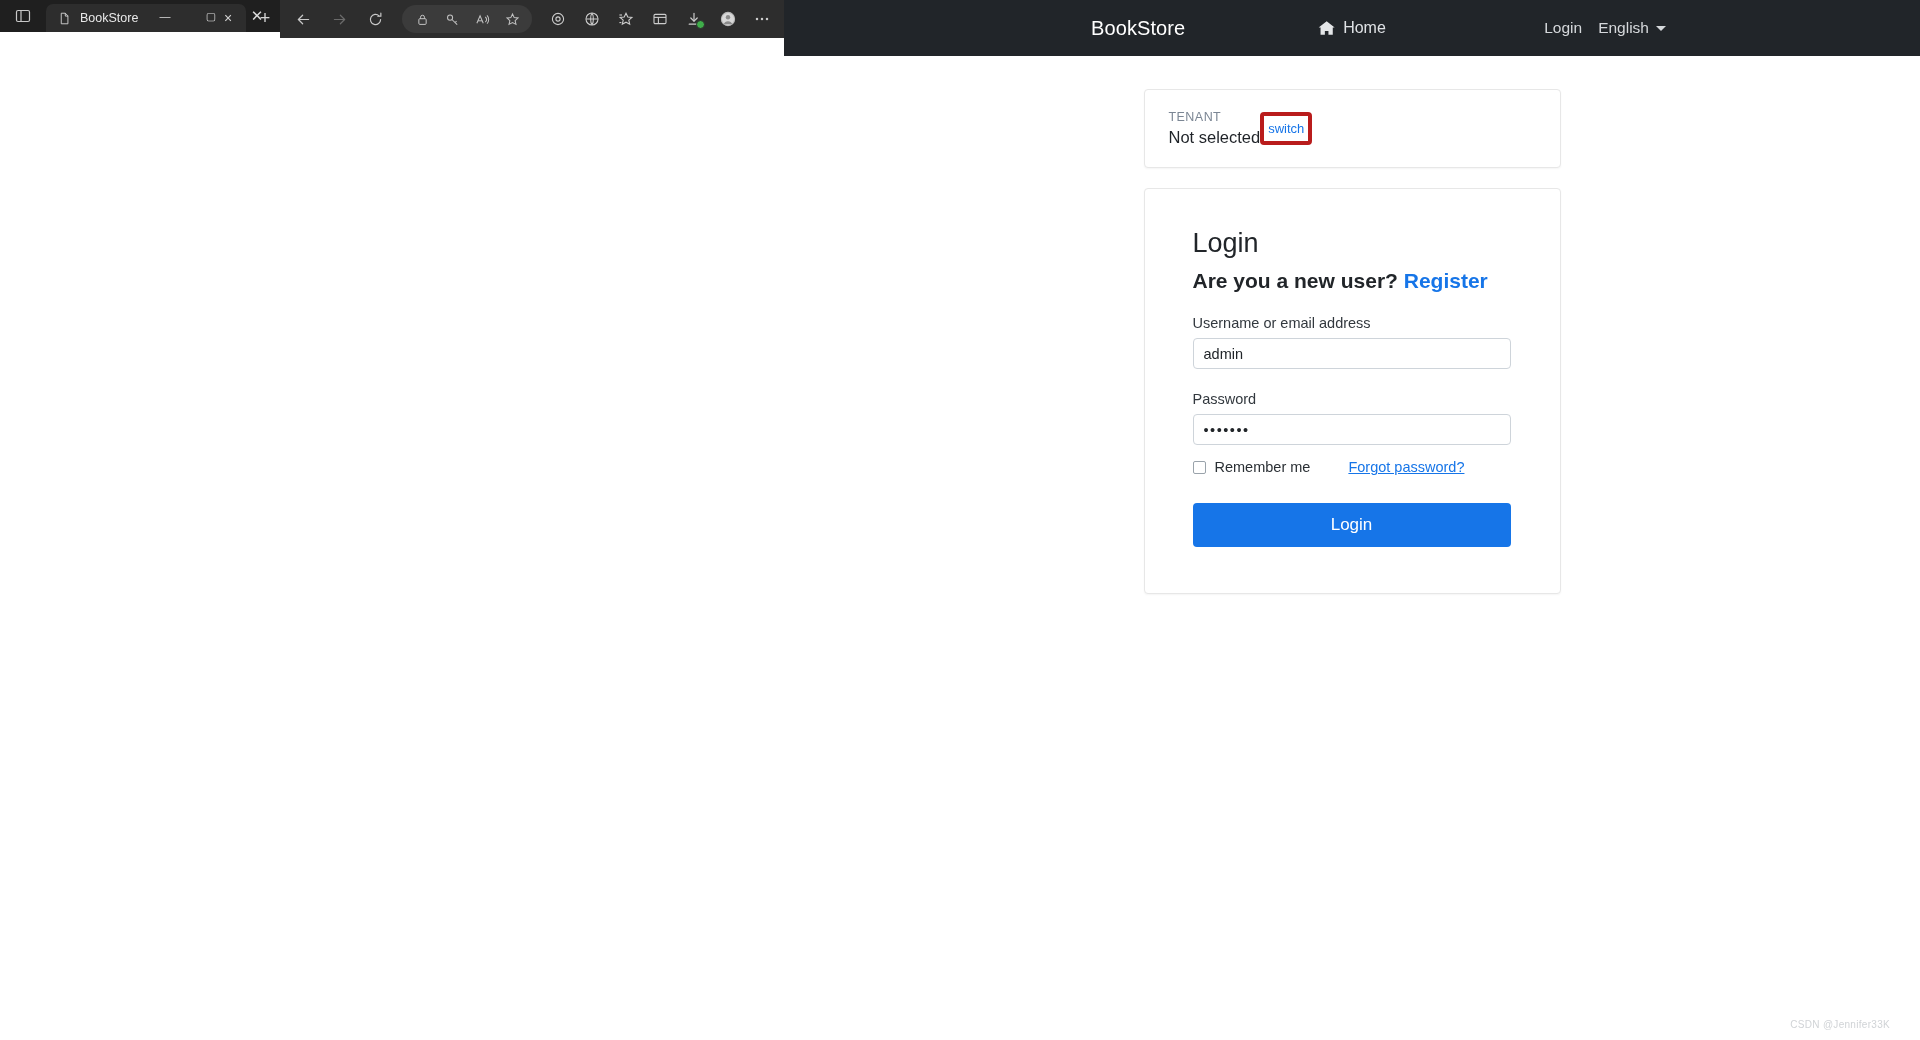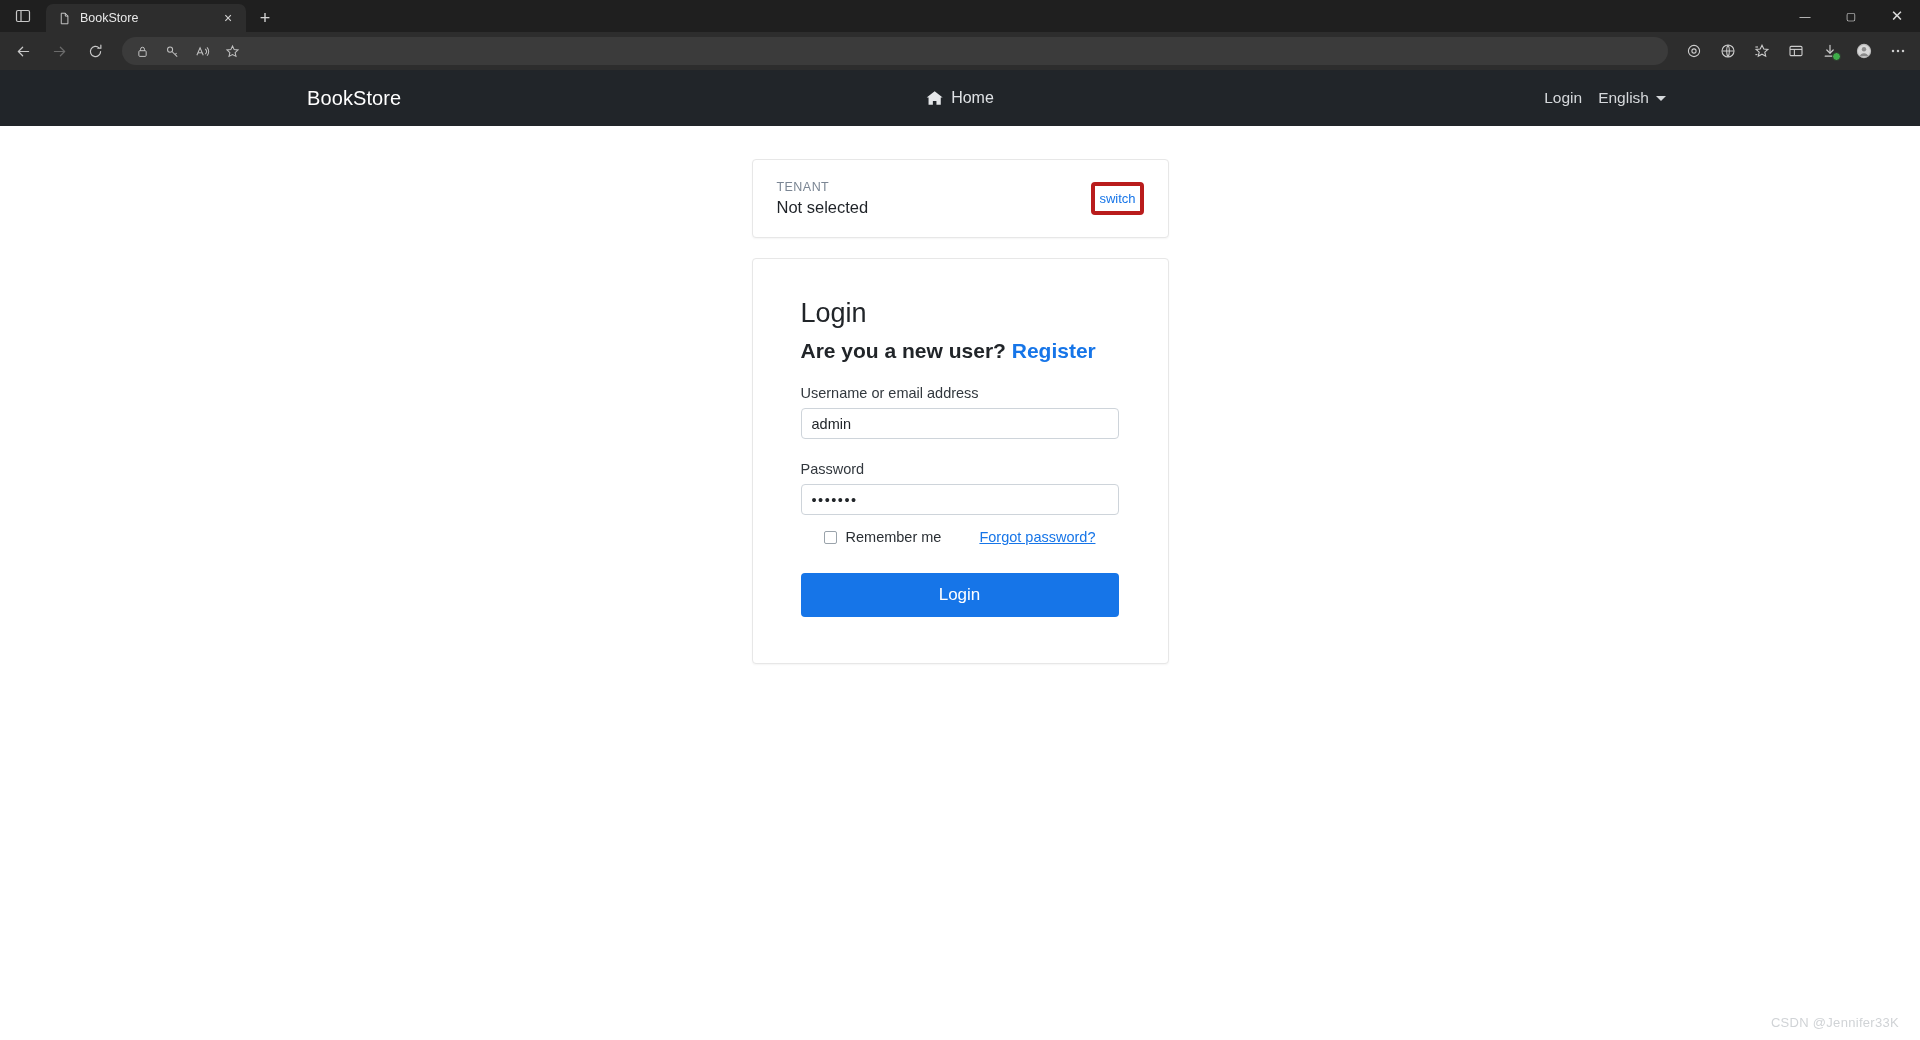--- a/index.html
+++ b/index.html
@@ -4,21 +4,21 @@
 <style>
   * { box-sizing: border-box; margin: 0; padding: 0; }
   html, body {
     width: 1920px; height: 1040px;
     background: #ffffff;
     font-family: "Liberation Sans", sans-serif;
     overflow: hidden;
   }
 
   
-  .browser { width: 1920px; height: 1040px; display: flex; flex-direction: column; }
+  .browser { width: 1920px; height: 1040px; display: flex; flex-direction: row; }
 
   .titlebar {
     height: 32px; background: #1f1f1f;
     display: flex; align-items: flex-end; flex: 0 0 32px;
     position: relative;
   }
   .tab-strip-icon {
     width: 46px; height: 32px;
     display: flex; align-items: center; justify-content: center;
     color: #c8c8c8;
@@ -103,21 +103,21 @@
   }
 
   .content { display: flex; flex-direction: column; align-items: center; padding-top: 33px; }
 
   .card {
     width: 417px; background: #ffffff;
     border: 1px solid #e7e7e7; border-radius: 4px;
     box-shadow: 0 1px 2px rgba(0,0,0,.045);
   }
 
-  .tenant-card { padding: 20px 24px; display: flex; align-items: center; justify-content: space-between; }
+  .tenant-card { padding: 20px 24px; display: flex; align-items: center; }
   .tenant-label { font-size: 12.5px; color: #7b8694; letter-spacing: .45px; margin-bottom: 4px; }
   .tenant-value { font-size: 16.5px; color: #1f2328; }
   .switch-btn {
     border: 4px solid #b91c1c; color: #1675e8; background: #fff;
     border-radius: 4px; padding: 5px 4px; font-size: 13px;
     font-family: "Liberation Sans", sans-serif; cursor: pointer;
   }
 
   .login-card { margin-top: 20px; padding: 38px 48px 46px 48px; }
   .login-title { font-size: 27px; font-weight: 400; color: #212529; line-height: 1.2; }
@@ -130,39 +130,39 @@
     width: 318px; height: 31px;
     border: 1px solid #ced4da; border-radius: 4px;
     padding: 0 10px; font-size: 14.5px; color: #212529;
     font-family: "Liberation Sans", sans-serif; background: #fff;
     outline: none;
   }
   .field-input.pw { letter-spacing: 1.5px; }
 
   .row-remember {
     margin-top: 14px; display: flex; align-items: center;
-    width: 318px; justify-content: center; gap: 0;
+    width: 318px; justify-content: flex-start; gap: 0;
   }
   .check-wrap { display: flex; align-items: center; gap: 9px; }
   .checkbox {
     width: 13px; height: 13px; border: 1px solid #9aa3ab;
     border-radius: 2px; background: #fff; display: inline-block;
   }
   .check-label { font-size: 14.5px; color: #2a2f34; }
   .forgot { margin-left: 38px; font-size: 14.5px; color: #1675e8; text-decoration: underline; }
 
   .login-btn {
     margin-top: 28px; width: 318px; height: 44px;
     background: #1675e8; color: #ffffff; border: none; border-radius: 4px;
     font-size: 17px; font-family: "Liberation Sans", sans-serif; cursor: pointer;
   }
 
   .watermark {
-    position: absolute; right: 21px; bottom: 10px;
-    color: #d0d3d6; font-size: 13px; letter-spacing: .3px;
+    position: absolute; right: 30px; bottom: 10px;
+    color: #d0d3d6; font-size: 10px; letter-spacing: .3px;
   }
 </style>
 </head>
 <body>
 
 <div class="browser">
 
   <div class="titlebar">
     <div class="tab-strip-icon">
       <svg viewBox="0 0 16 16" fill="none" stroke="currentColor" stroke-width="1.2">

